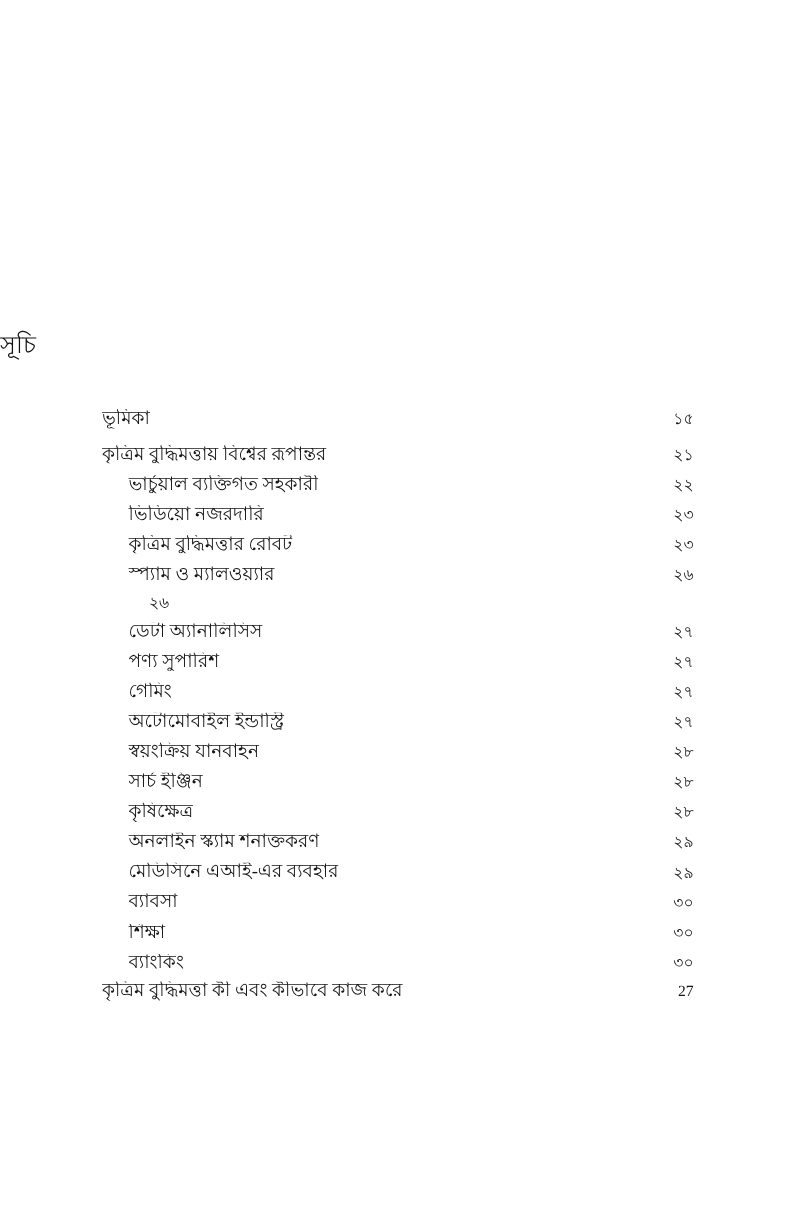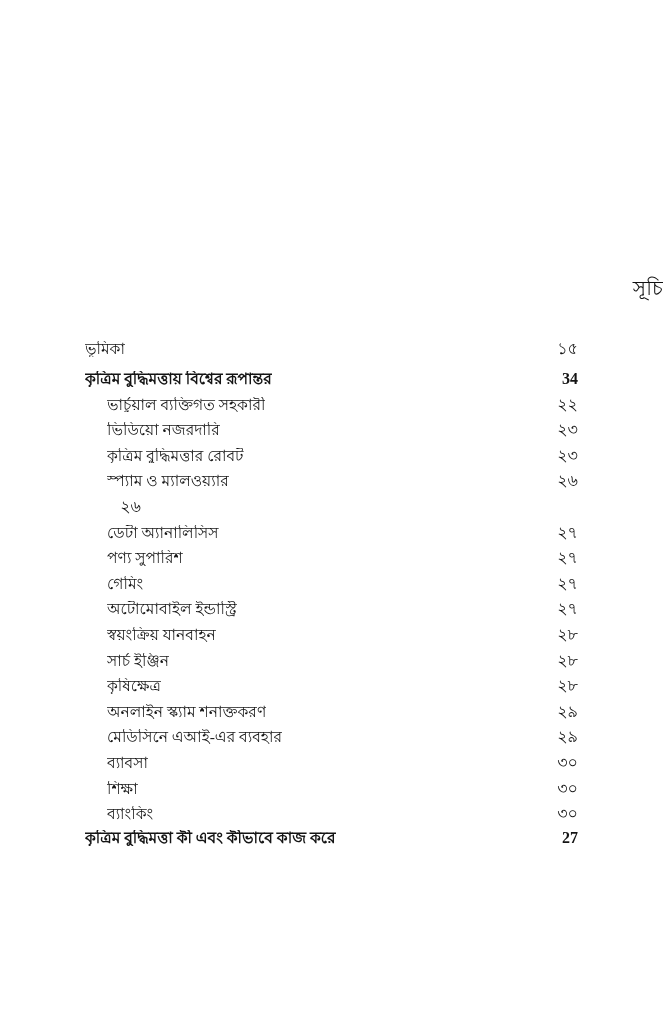--- a/index.html
+++ b/index.html
@@ -22,39 +22,39 @@
     inset: 0;
     background: #ffffff;
   }
 
   
   .toc-title {
     position: absolute;
     top: 278px;
     left: 0;
     width: 663px;
-    text-align: right;
+    text-align: left;
     font-size: 20px;
     line-height: 1;
     font-weight: 400;
     color: #111111;
     letter-spacing: 0.2px;
   }
 
   
   .toc-list {
     position: absolute;
     top: 341px;
     left: 85px;
     width: 493px;
   }
 
   .toc-entry {
     display: flex;
-    align-items: flex-start;
+    align-items: center;
     justify-content: space-between;
     font-size: 15.5px;
     line-height: 1;
     color: #141414;
     white-space: nowrap;
   }
 
   
   .toc-entry + .toc-entry {
     margin-top: 9.6px;
@@ -63,38 +63,38 @@
   .toc-entry .label {
     flex: 0 1 auto;
     overflow: hidden;
     text-overflow: clip;
   }
 
   .toc-entry .page-no {
     flex: 0 0 auto;
     text-align: right;
     min-width: 34px;
-    font-size: 16px;
+    font-size: 13px;
     color: #141414;
   }
 
   
   .toc-entry.level-0 {
     padding-left: 0;
   }
 
   
   .toc-entry.level-1 {
     padding-left: 22px;
   }
 
   
   .toc-entry.heading .label,
   .toc-entry.heading .page-no {
-    font-weight: 700;
+    font-weight: 400;
   }
 
   
   .toc-entry.heading {
     margin-top: 8px;
   }
   .toc-entry.heading:first-child {
     margin-top: 0;
   }
 
@@ -110,21 +110,21 @@
 
   <div class="toc-title">সূচি</div>
 
   <div class="toc-list">
       <div class="toc-entry level-0">
         <span class="label">ভূমিকা</span>
         <span class="page-no">১৫</span>
       </div>
       <div class="toc-entry level-0 heading">
         <span class="label">কৃত্রিম বুদ্ধিমত্তায় বিশ্বের রূপান্তর</span>
-        <span class="page-no">34</span>
+        <span class="page-no">২১</span>
       </div>
       <div class="toc-entry level-1">
         <span class="label">ভার্চুয়াল ব্যক্তিগত সহকারী</span>
         <span class="page-no">২২</span>
       </div>
       <div class="toc-entry level-1">
         <span class="label">ভিডিয়ো নজরদারি</span>
         <span class="page-no">২৩</span>
       </div>
       <div class="toc-entry level-1">

